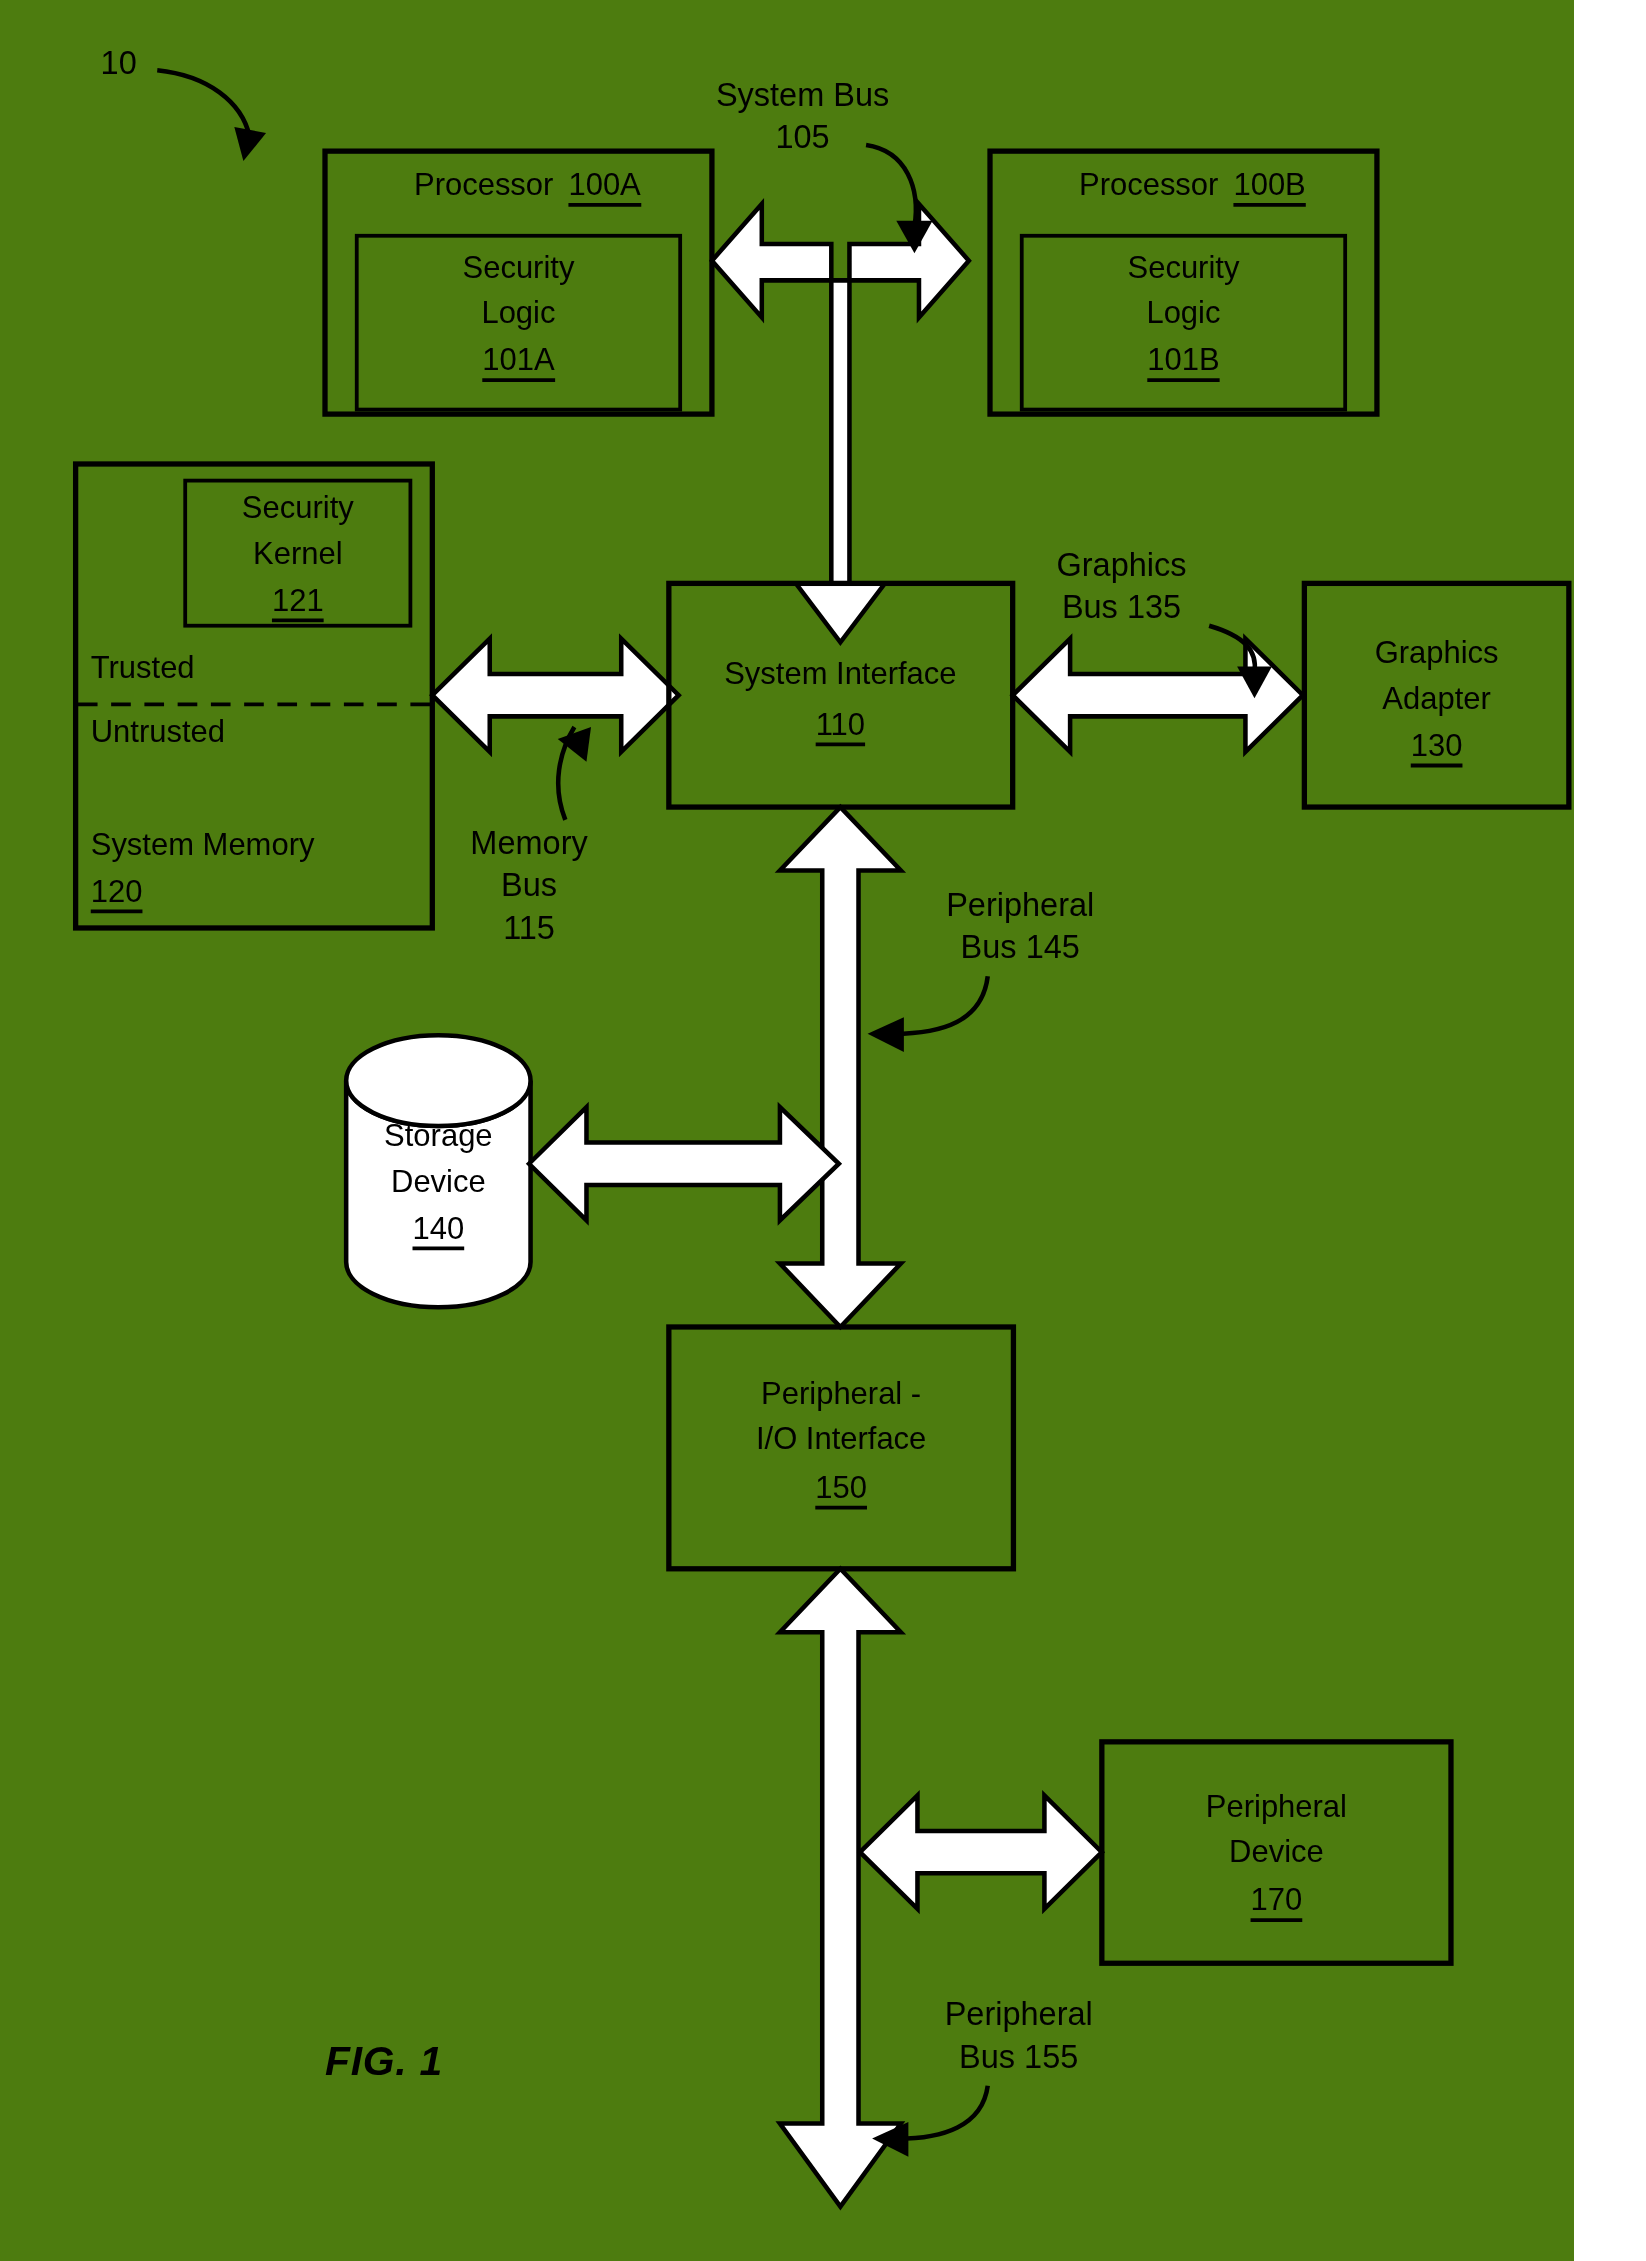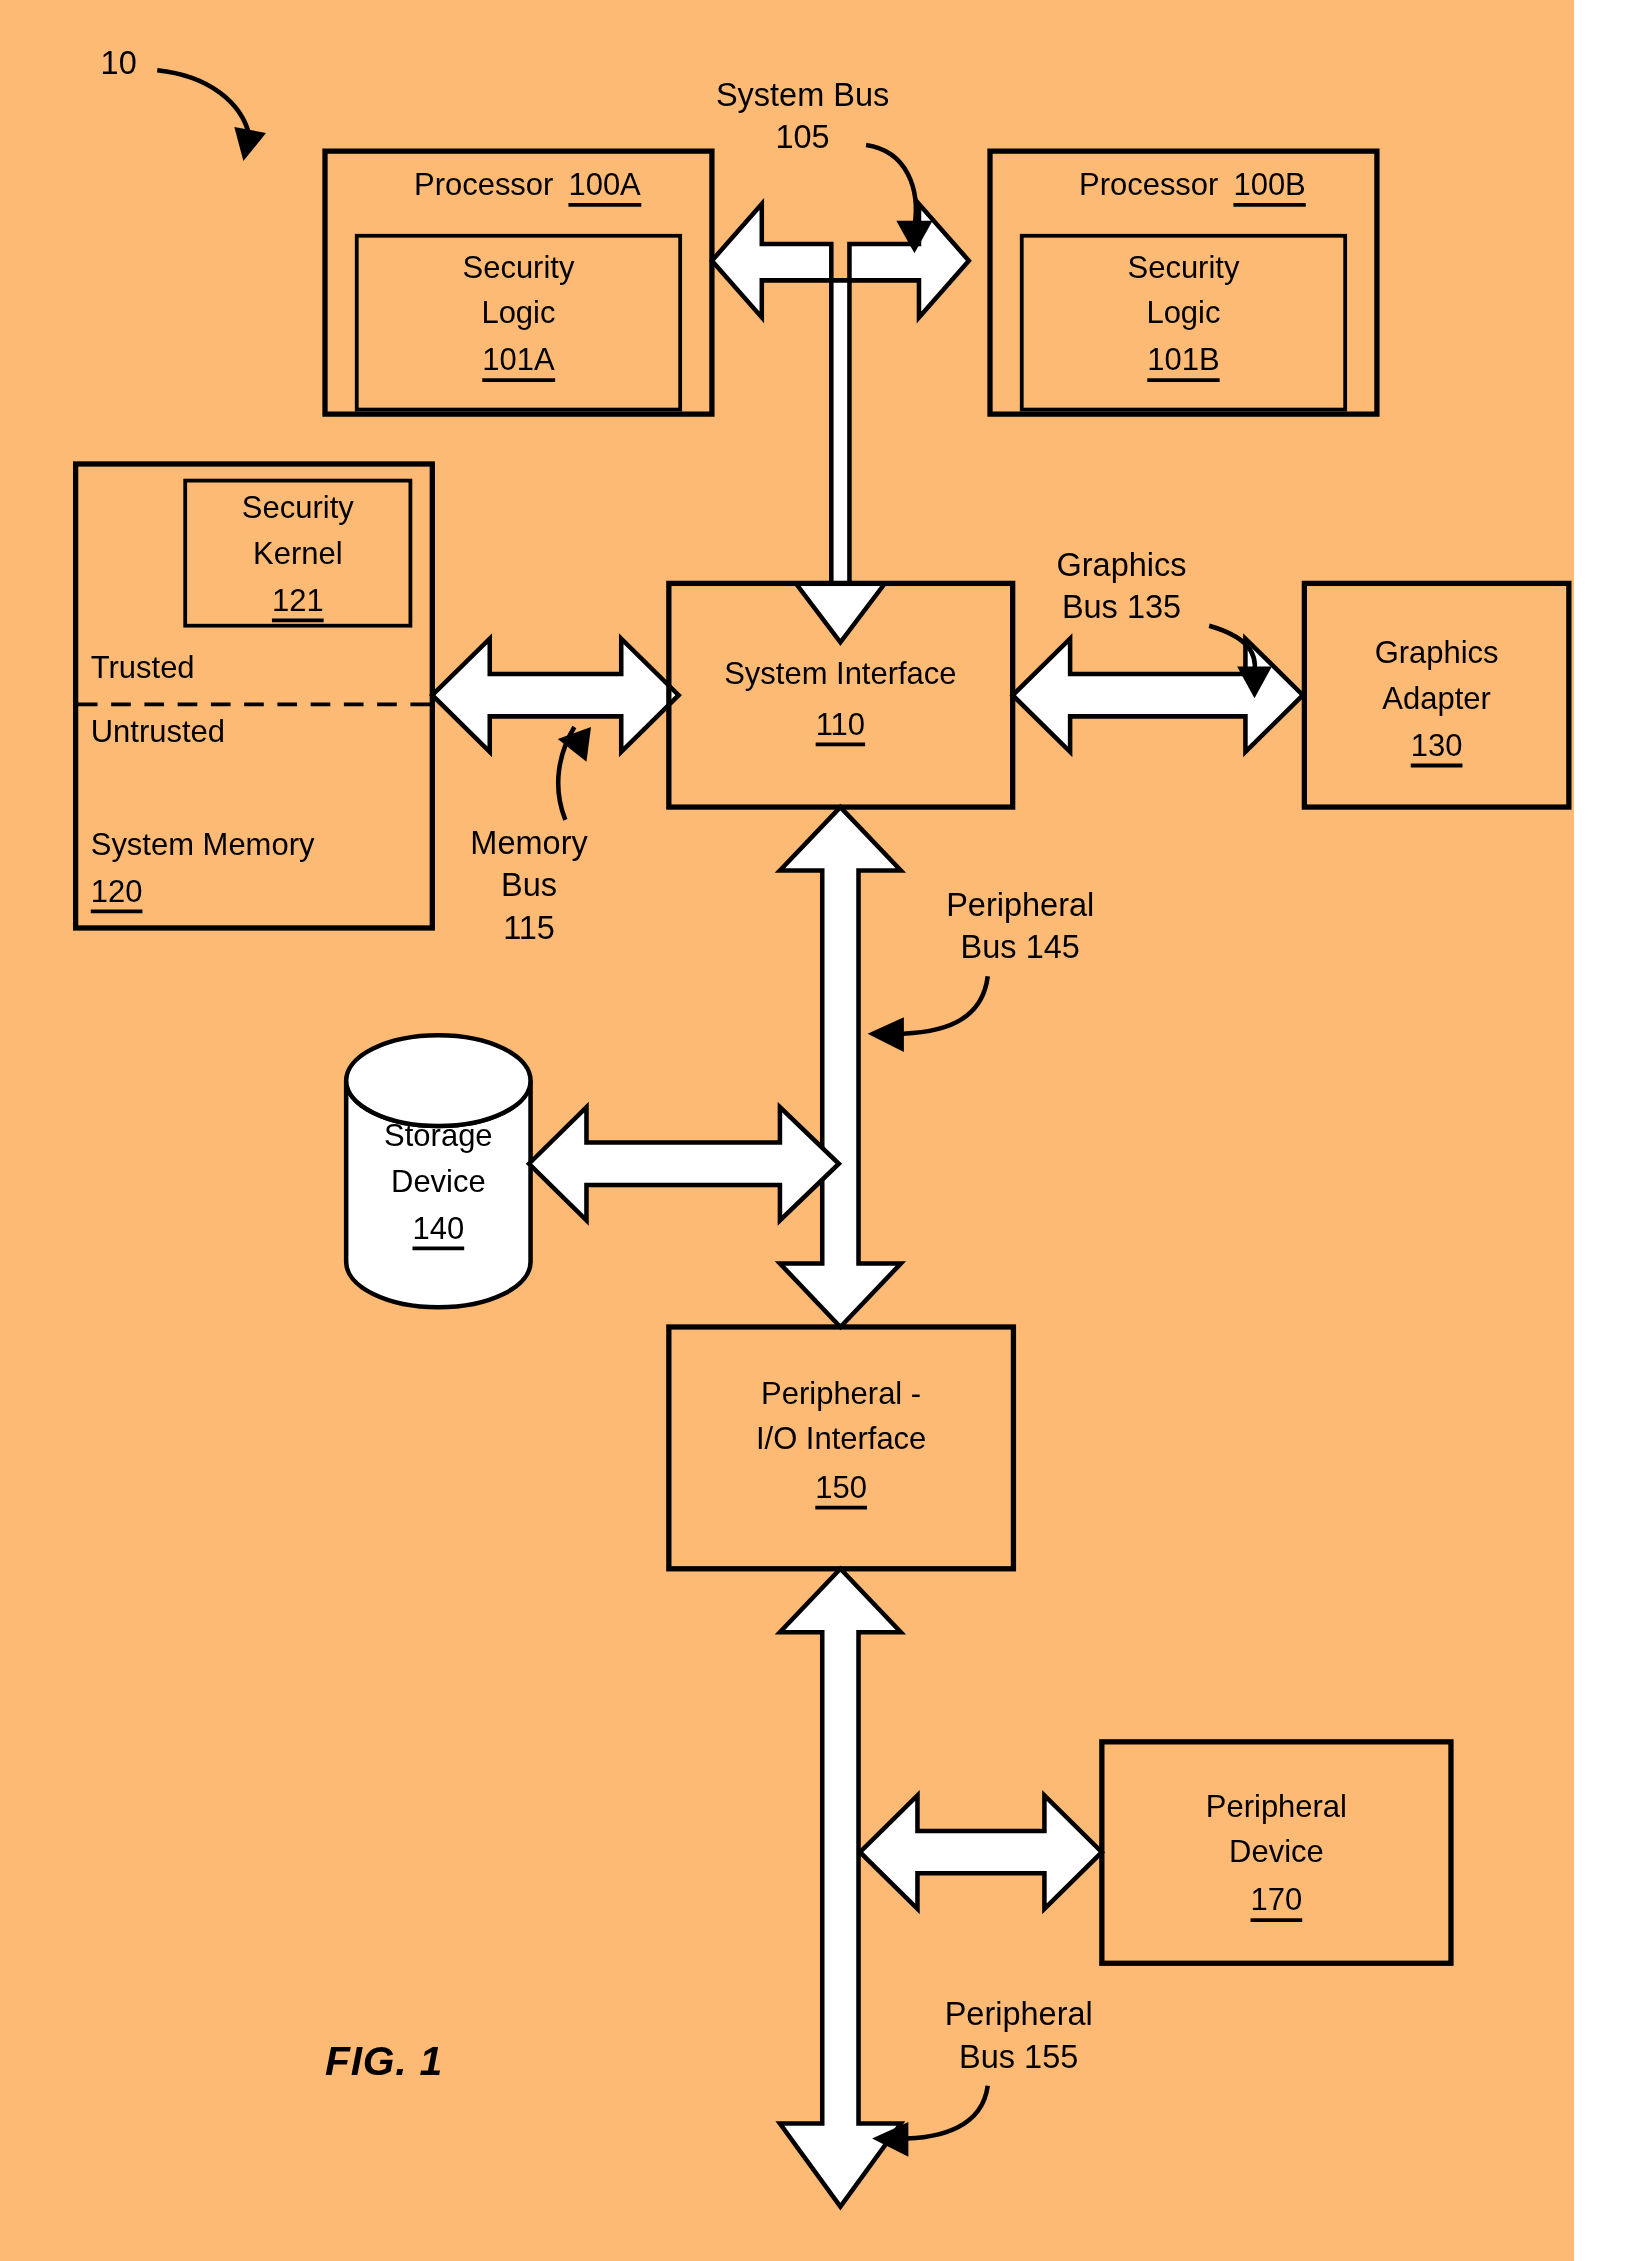--- a/index.html
+++ b/index.html
@@ -4,21 +4,21 @@
 <style>
   html, body {
     margin: 0;
     padding: 0;
     background: #ffffff;
   }
   #figure-root {
     position: relative;
     width: 1574px;
     height: 2261px;
-    background: #fdba74;
+    background: #4d7c0f;
     font-family: "Liberation Sans", sans-serif;
   }
   svg#figure-svg {
     position: absolute;
     top: 0;
     left: 0;
     width: 1646px;
     height: 2261px;
     display: block;
   }

